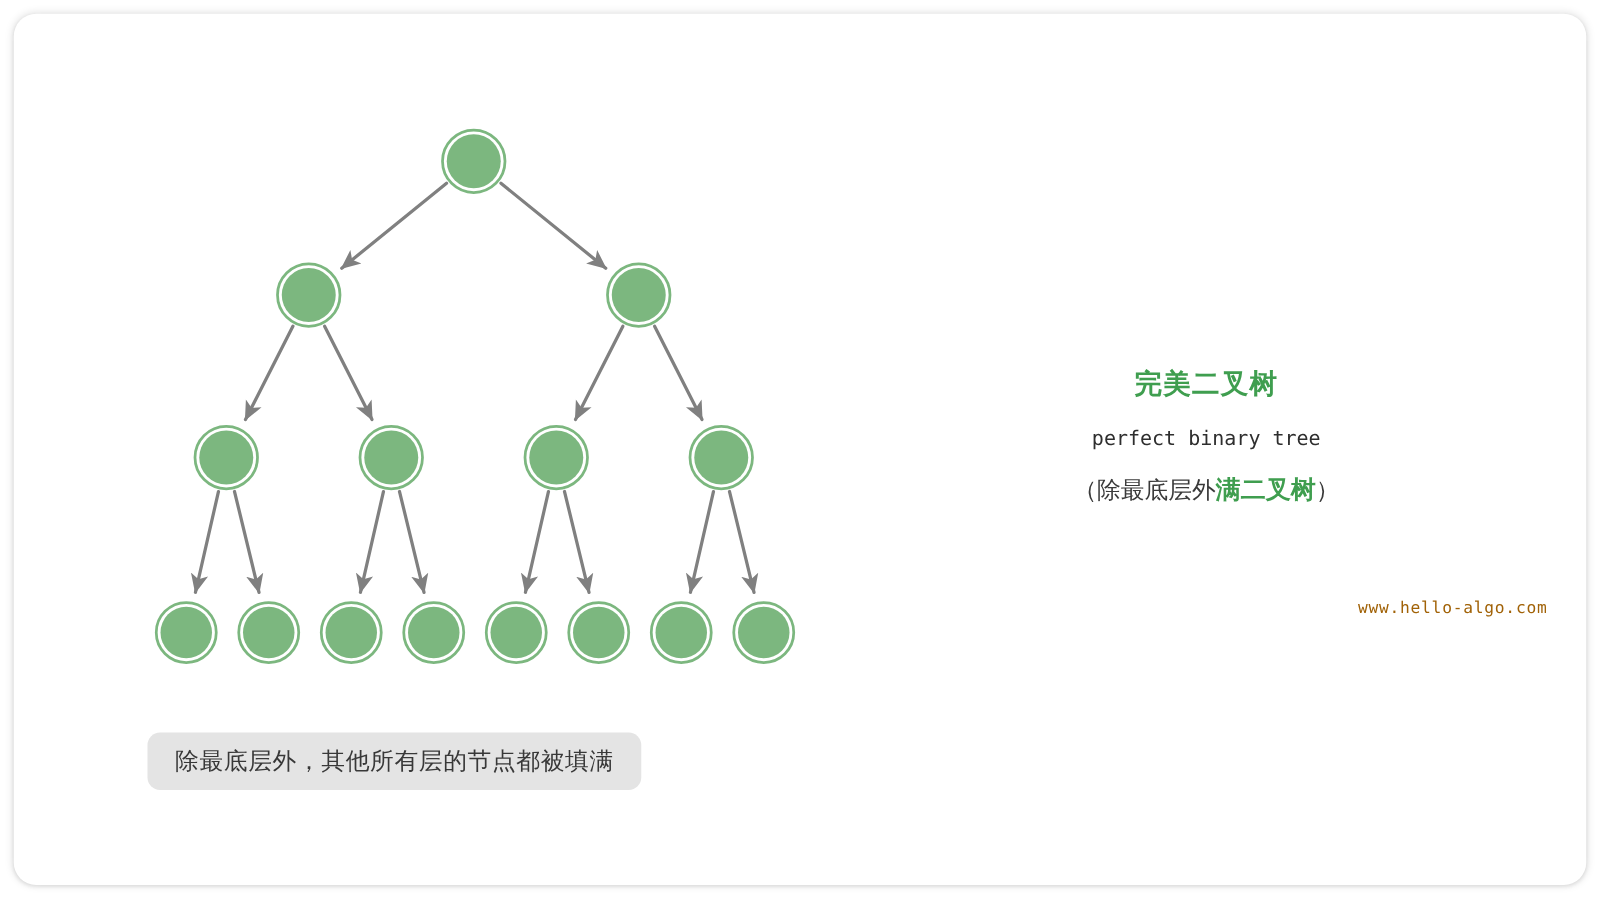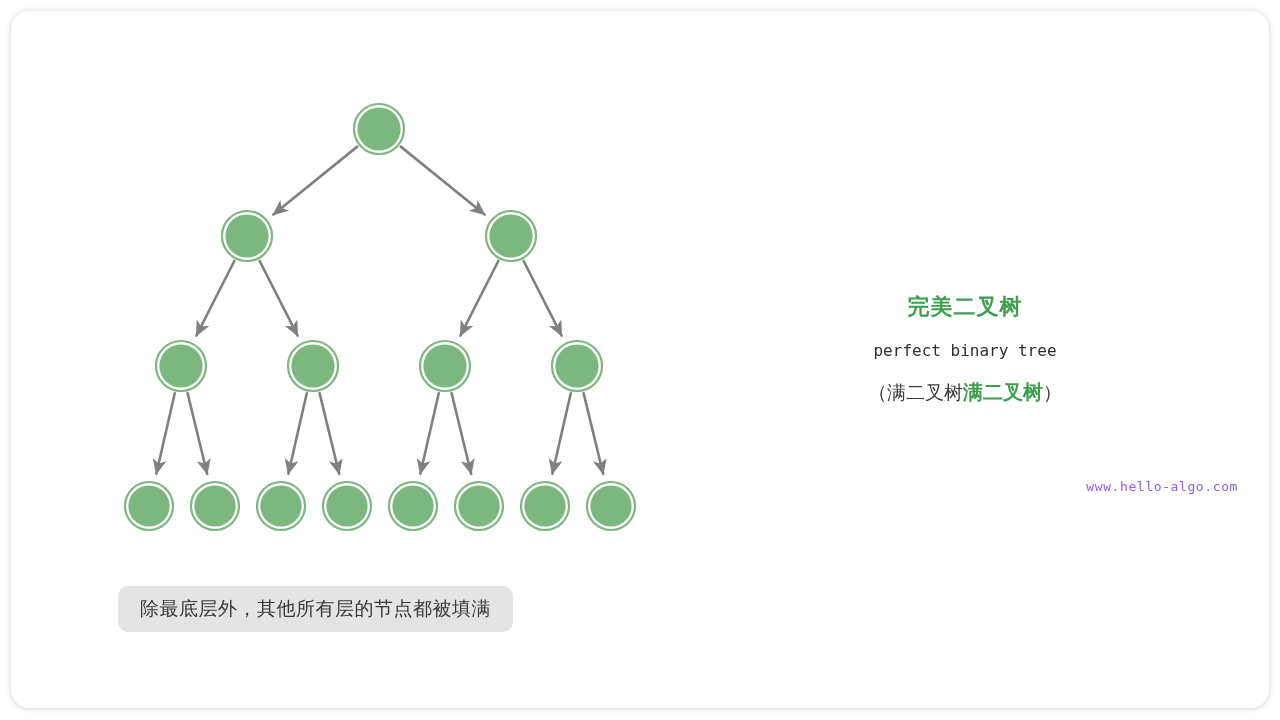--- a/index.html
+++ b/index.html
@@ -100,21 +100,21 @@
     white-space: nowrap;
   }
 
   
   #watermark {
     position: absolute;
     right: 42px;
     bottom: 18px;
     font-family: "DejaVu Sans Mono", "Liberation Mono", monospace;
     font-size: 13px;
-    color: #8b5cf6;
+    color: #a16207;
     letter-spacing: 0.6px;
   }
 </style>
 </head>
 <body>
 
 <div id="stage">
 
   <div id="card"></div>
 
@@ -200,21 +200,21 @@
         <g>
           <circle cx="611" cy="506" r="24" fill="none" stroke="#7cb77f" stroke-width="2.2"></circle>
           <circle cx="611" cy="506" r="20.6" fill="#7cb77f"></circle>
         </g>
       </g>
   </svg>
 
   <div id="label-block">
     <div class="label-title">完美二叉树</div>
     <div class="label-en">perfect binary tree</div>
-    <div class="label-alias"><span>（满二叉树</span><span class="accent">满二叉树</span><span>）</span></div>
+    <div class="label-alias"><span>（除最底层外</span><span class="accent">满二叉树</span><span>）</span></div>
   </div>
 
   <div id="caption">
     <span>除最底层外，其他所有层的节点都被填满</span>
   </div>
 
   <div id="watermark">www.hello-algo.com</div>
 
 </div>
 

